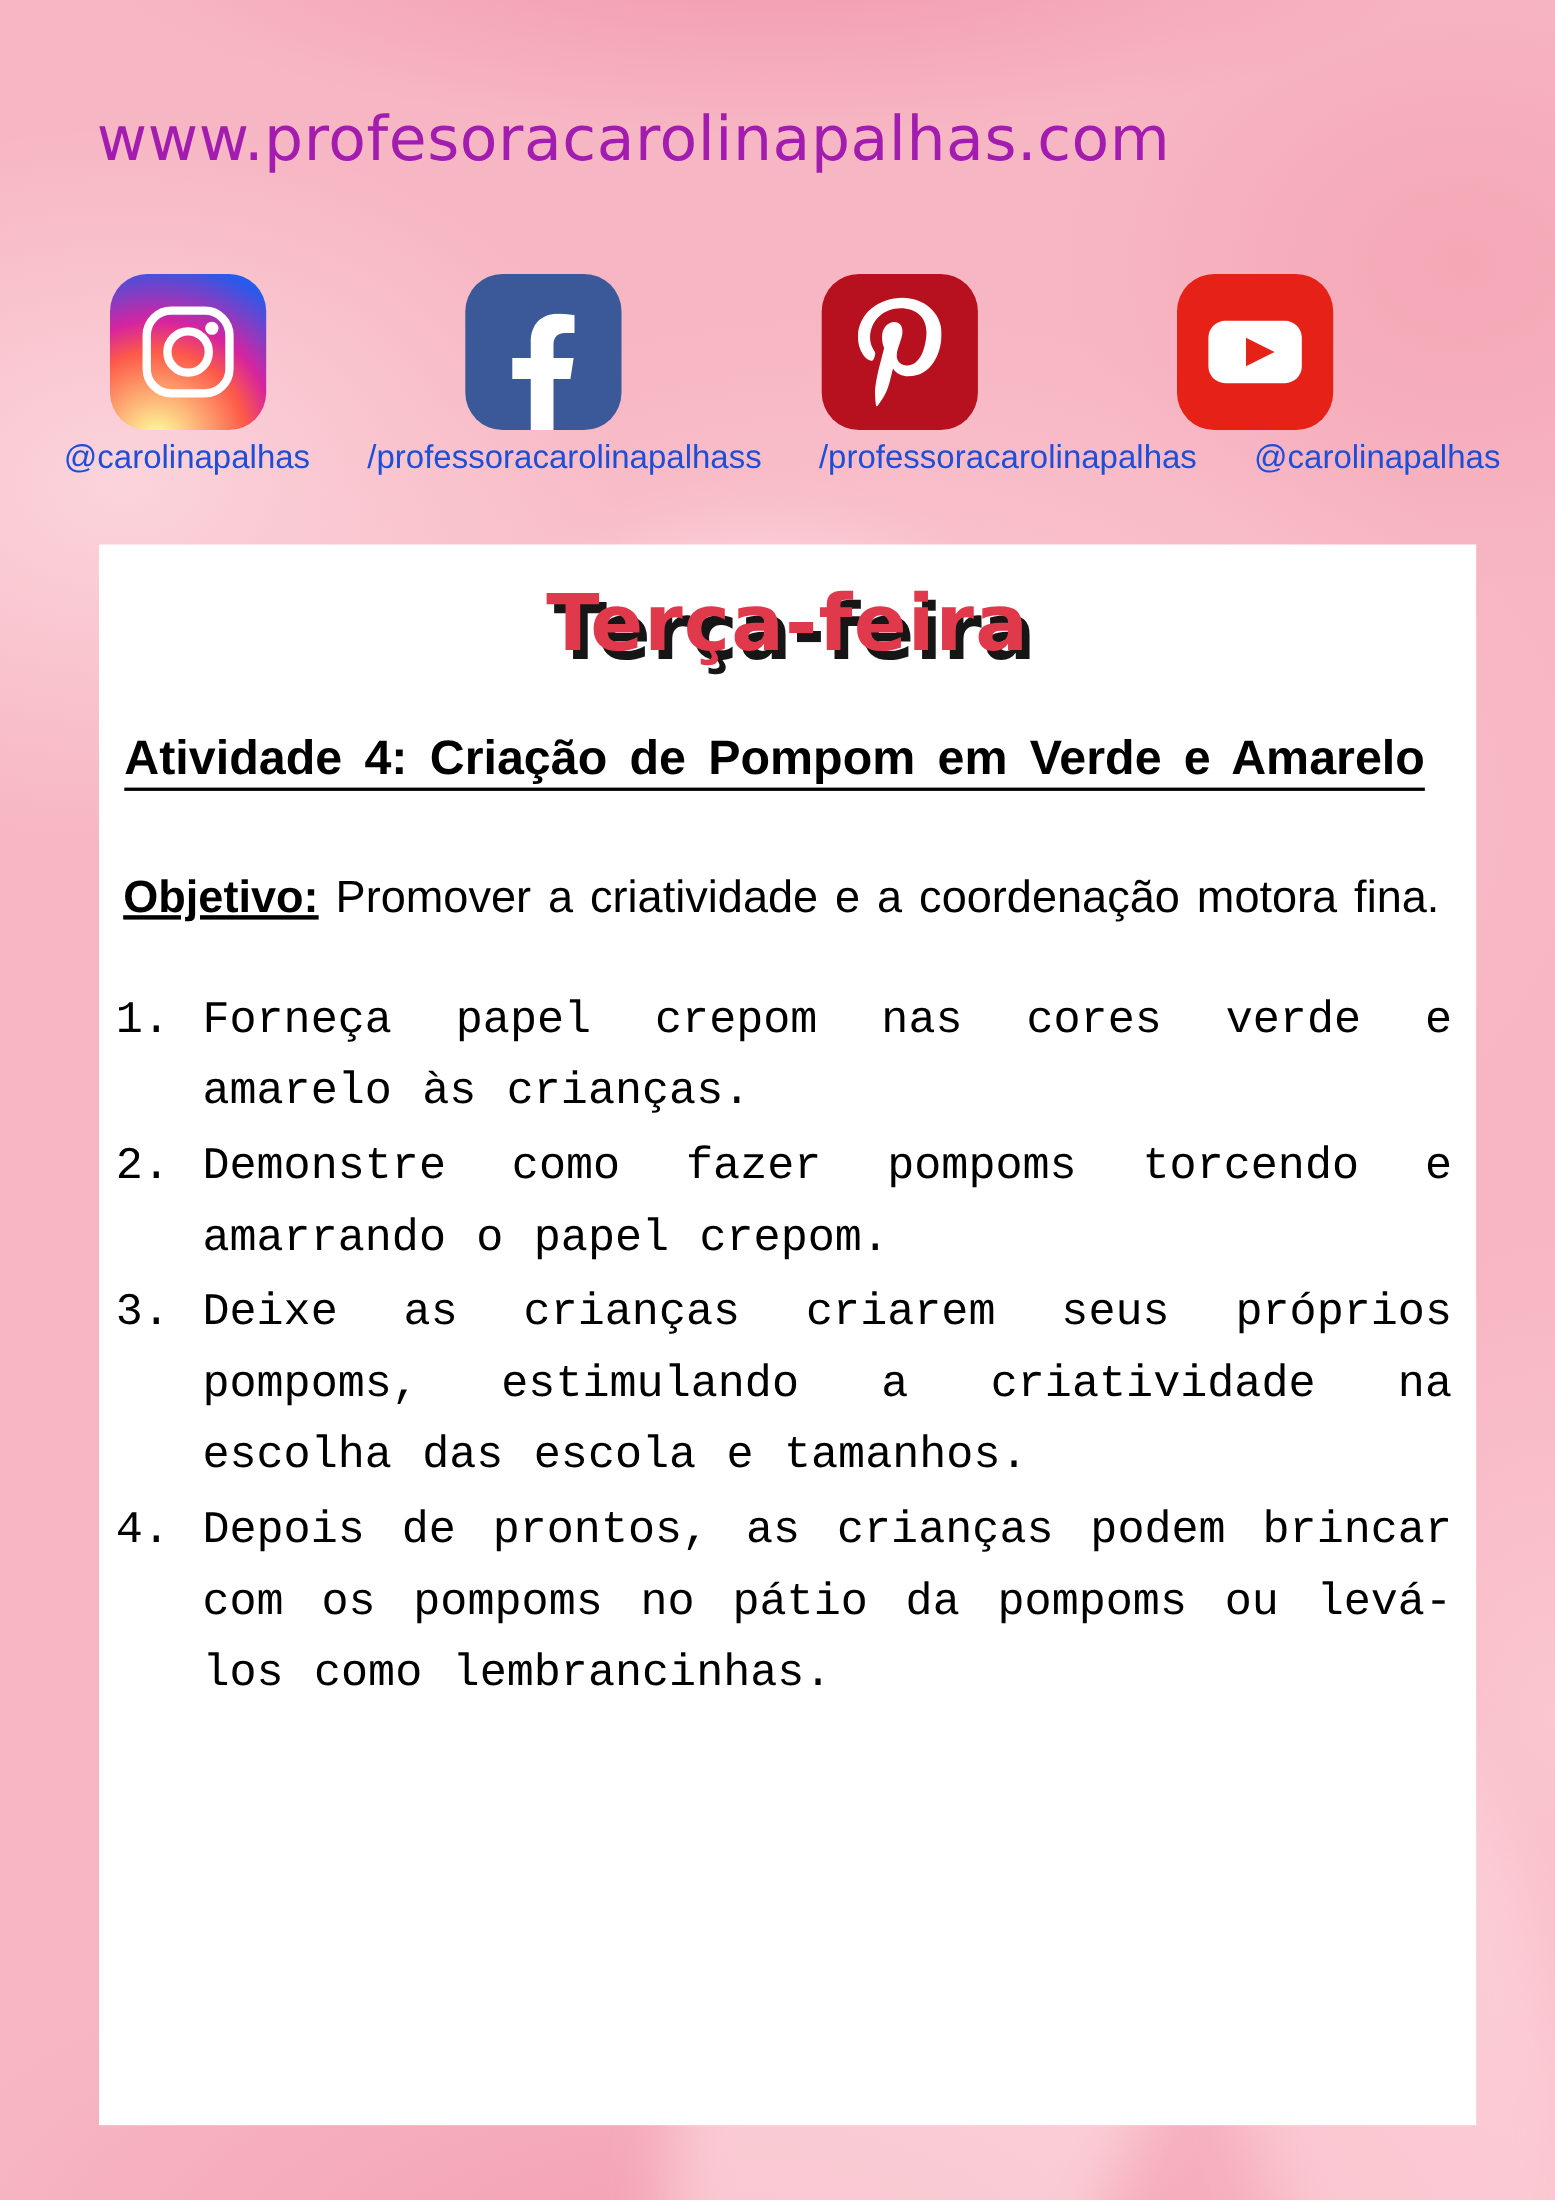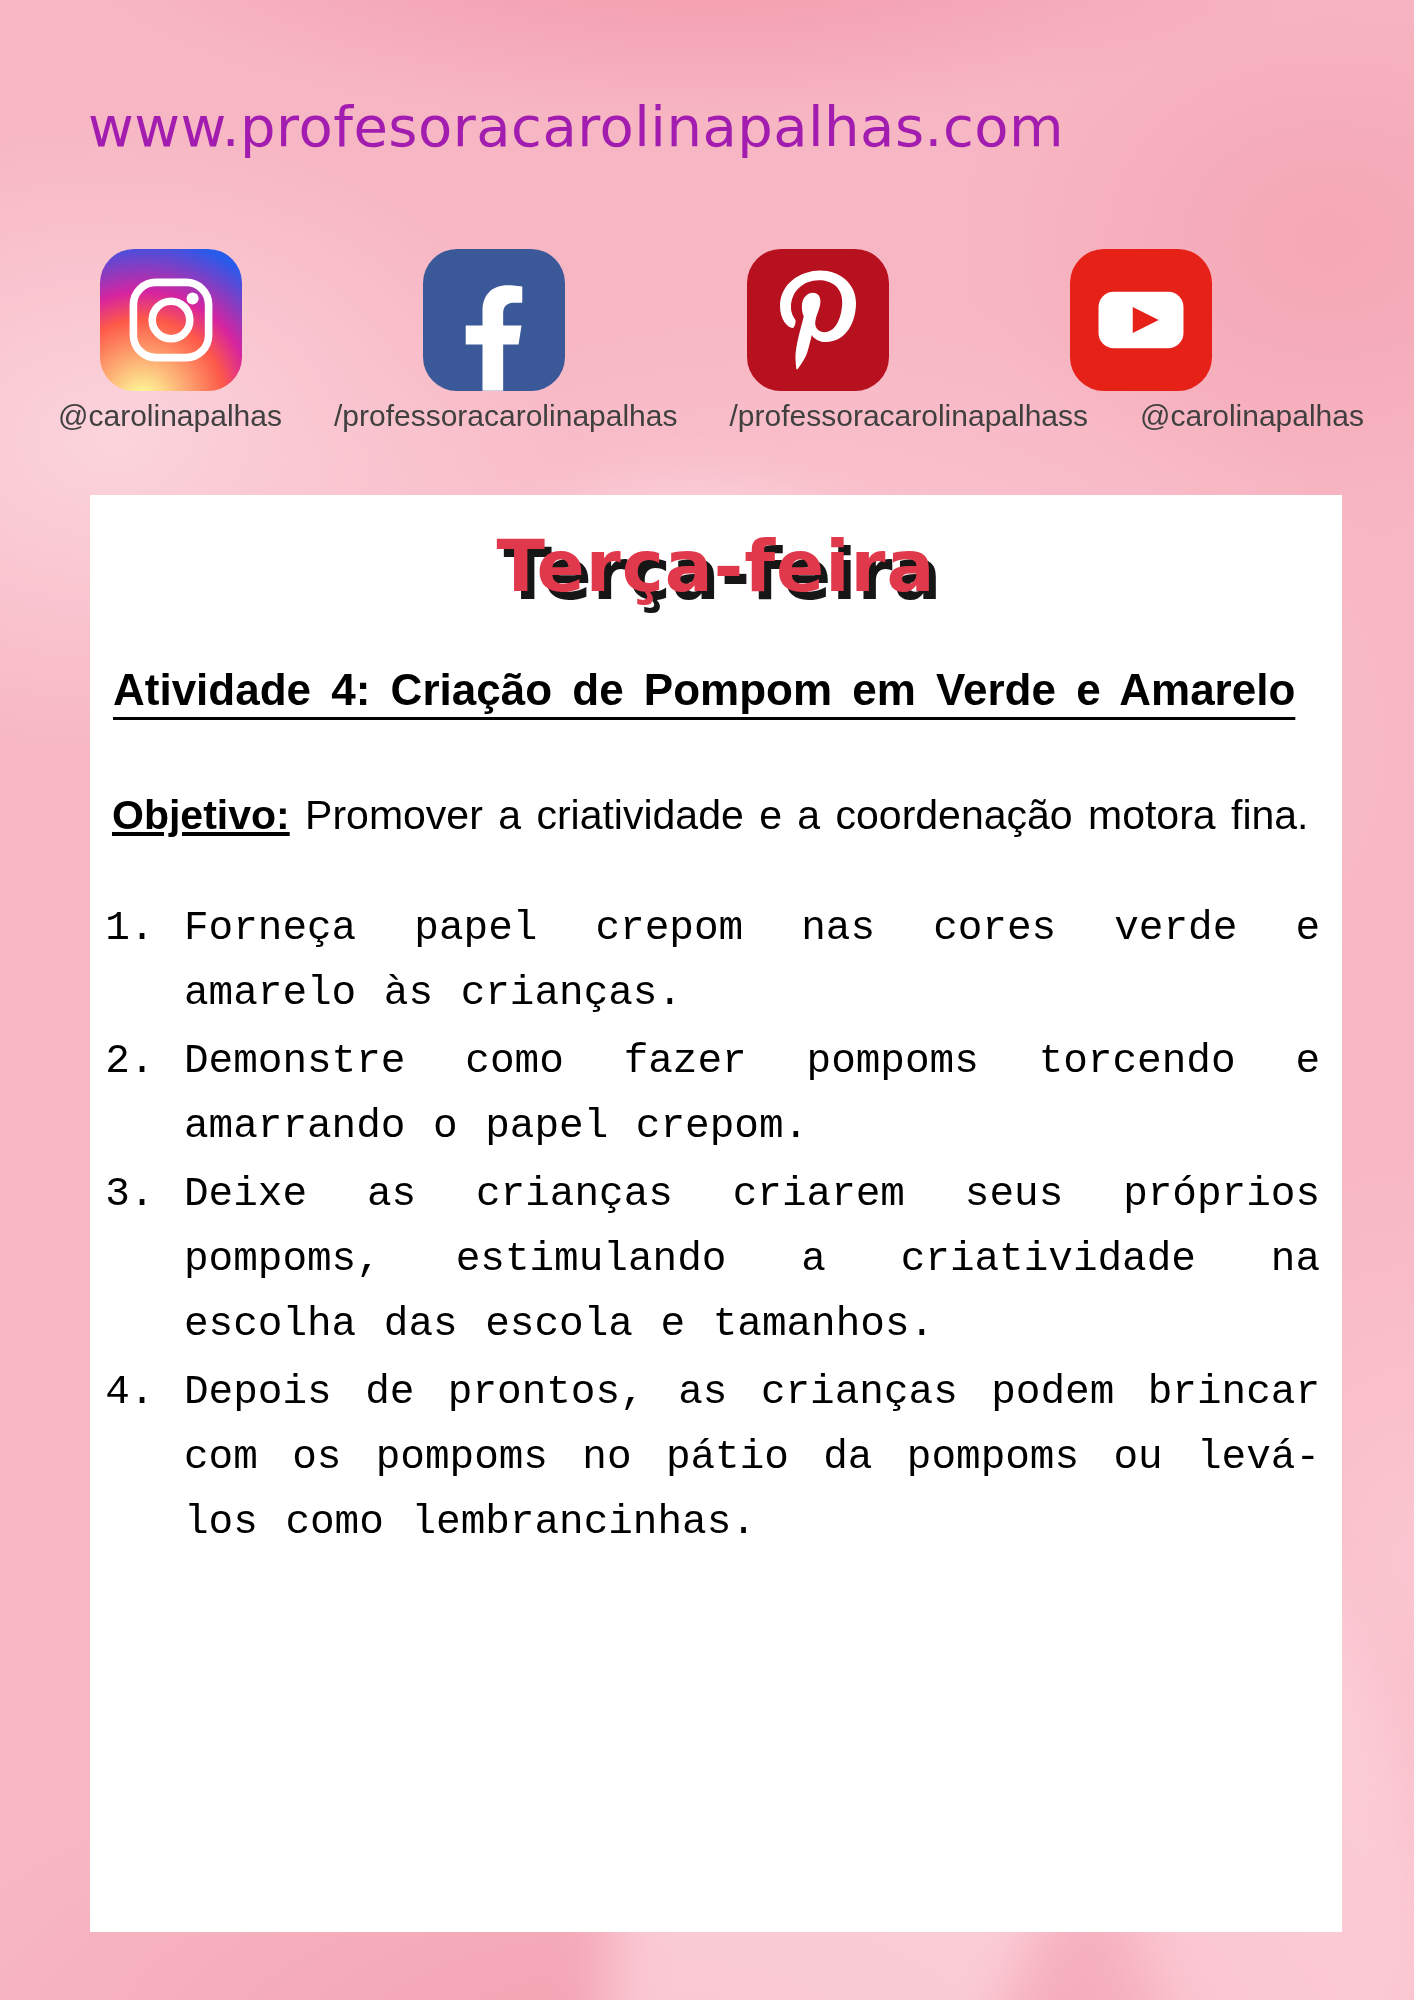--- a/index.html
+++ b/index.html
@@ -29,21 +29,21 @@
   .social-row{position:absolute;left:100px;top:249px;width:1112px;display:flex;justify-content:space-between;}
   .tile{width:142px;height:142px;border-radius:34px;display:flex;align-items:center;justify-content:center;overflow:hidden;}
   .tile.ig{background:radial-gradient(circle at 30% 107%, #fdf497 0%, #fdf497 5%, #fd5949 45%, #d6249f 60%, #285AEB 90%);}
   .tile.fb{background:#3b5998;align-items:flex-end;}
   .tile.pin{background:#b7101f;}
   .tile.yt{background:#e62117;}
 
   .handles-row{
     position:absolute;left:58px;top:399px;width:1306px;
     display:flex;justify-content:space-between;
-    font-size:30px;color:#404040;white-space:nowrap;
+    font-size:30px;color:#1d4ed8;white-space:nowrap;
   }
   .handles-row span{display:inline-block;}
 
   .card{
     position:absolute;left:90px;top:495px;width:1252px;height:1437px;
     background:#ffffff;padding:0 22px;box-sizing:border-box;overflow:hidden;
   }
   .day-title{
     margin:30px 0 0;text-align:center;
     font-family:"DejaVu Sans",sans-serif;font-size:71px;font-weight:800;letter-spacing:1px;
@@ -94,22 +94,22 @@
   <div class="tile yt">
     <svg width="118" height="118" viewBox="0 0 100 100">
       <rect x="14" y="26" width="72" height="48" rx="13" fill="#ffffff"></rect>
       <path d="M43 39l22 11-22 11z" fill="#e62117"></path>
     </svg>
   </div>
 </div>
 
 <div class="handles-row">
   <span>@carolinapalhas</span>
+  <span>/professoracarolinapalhass</span>
   <span>/professoracarolinapalhas</span>
-  <span>/professoracarolinapalhass</span>
   <span>@carolinapalhas</span>
 </div>
 
 <div class="card">
   <h1 class="day-title">Terça-feira</h1>
 
   <h2 class="activity-heading">Atividade 4: Criação de Pompom em Verde e Amarelo</h2>
 
   <p class="body-par">
     <b>Objetivo:</b>

